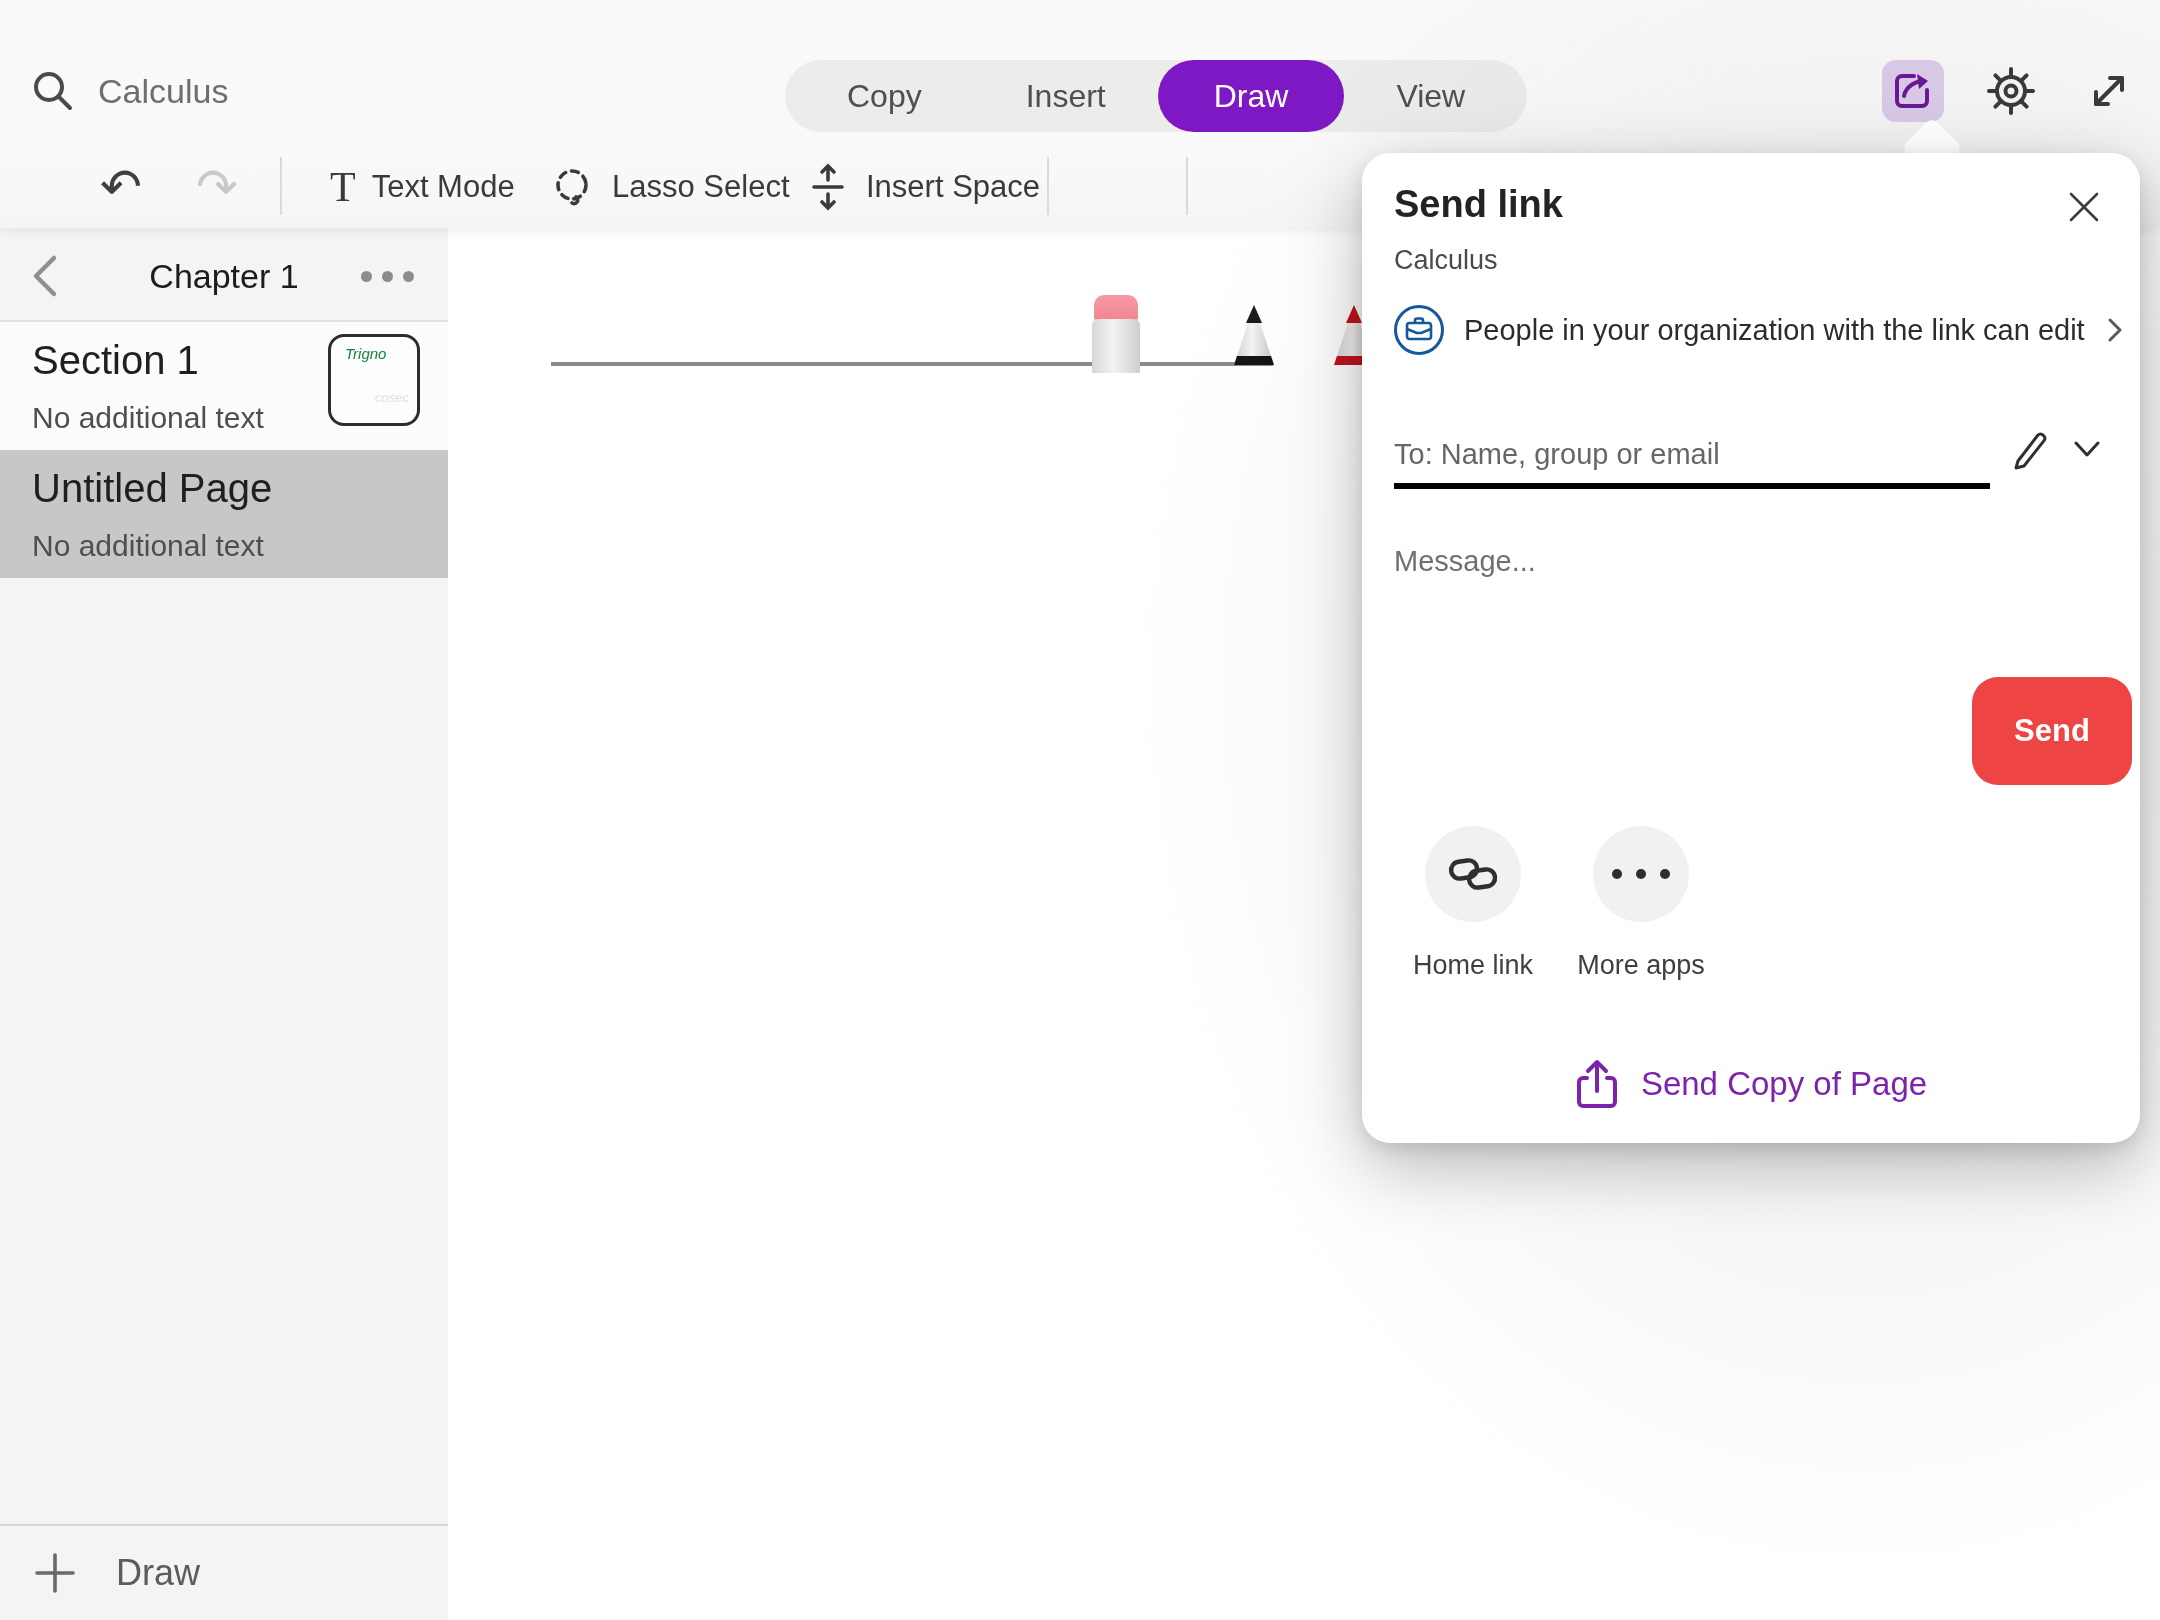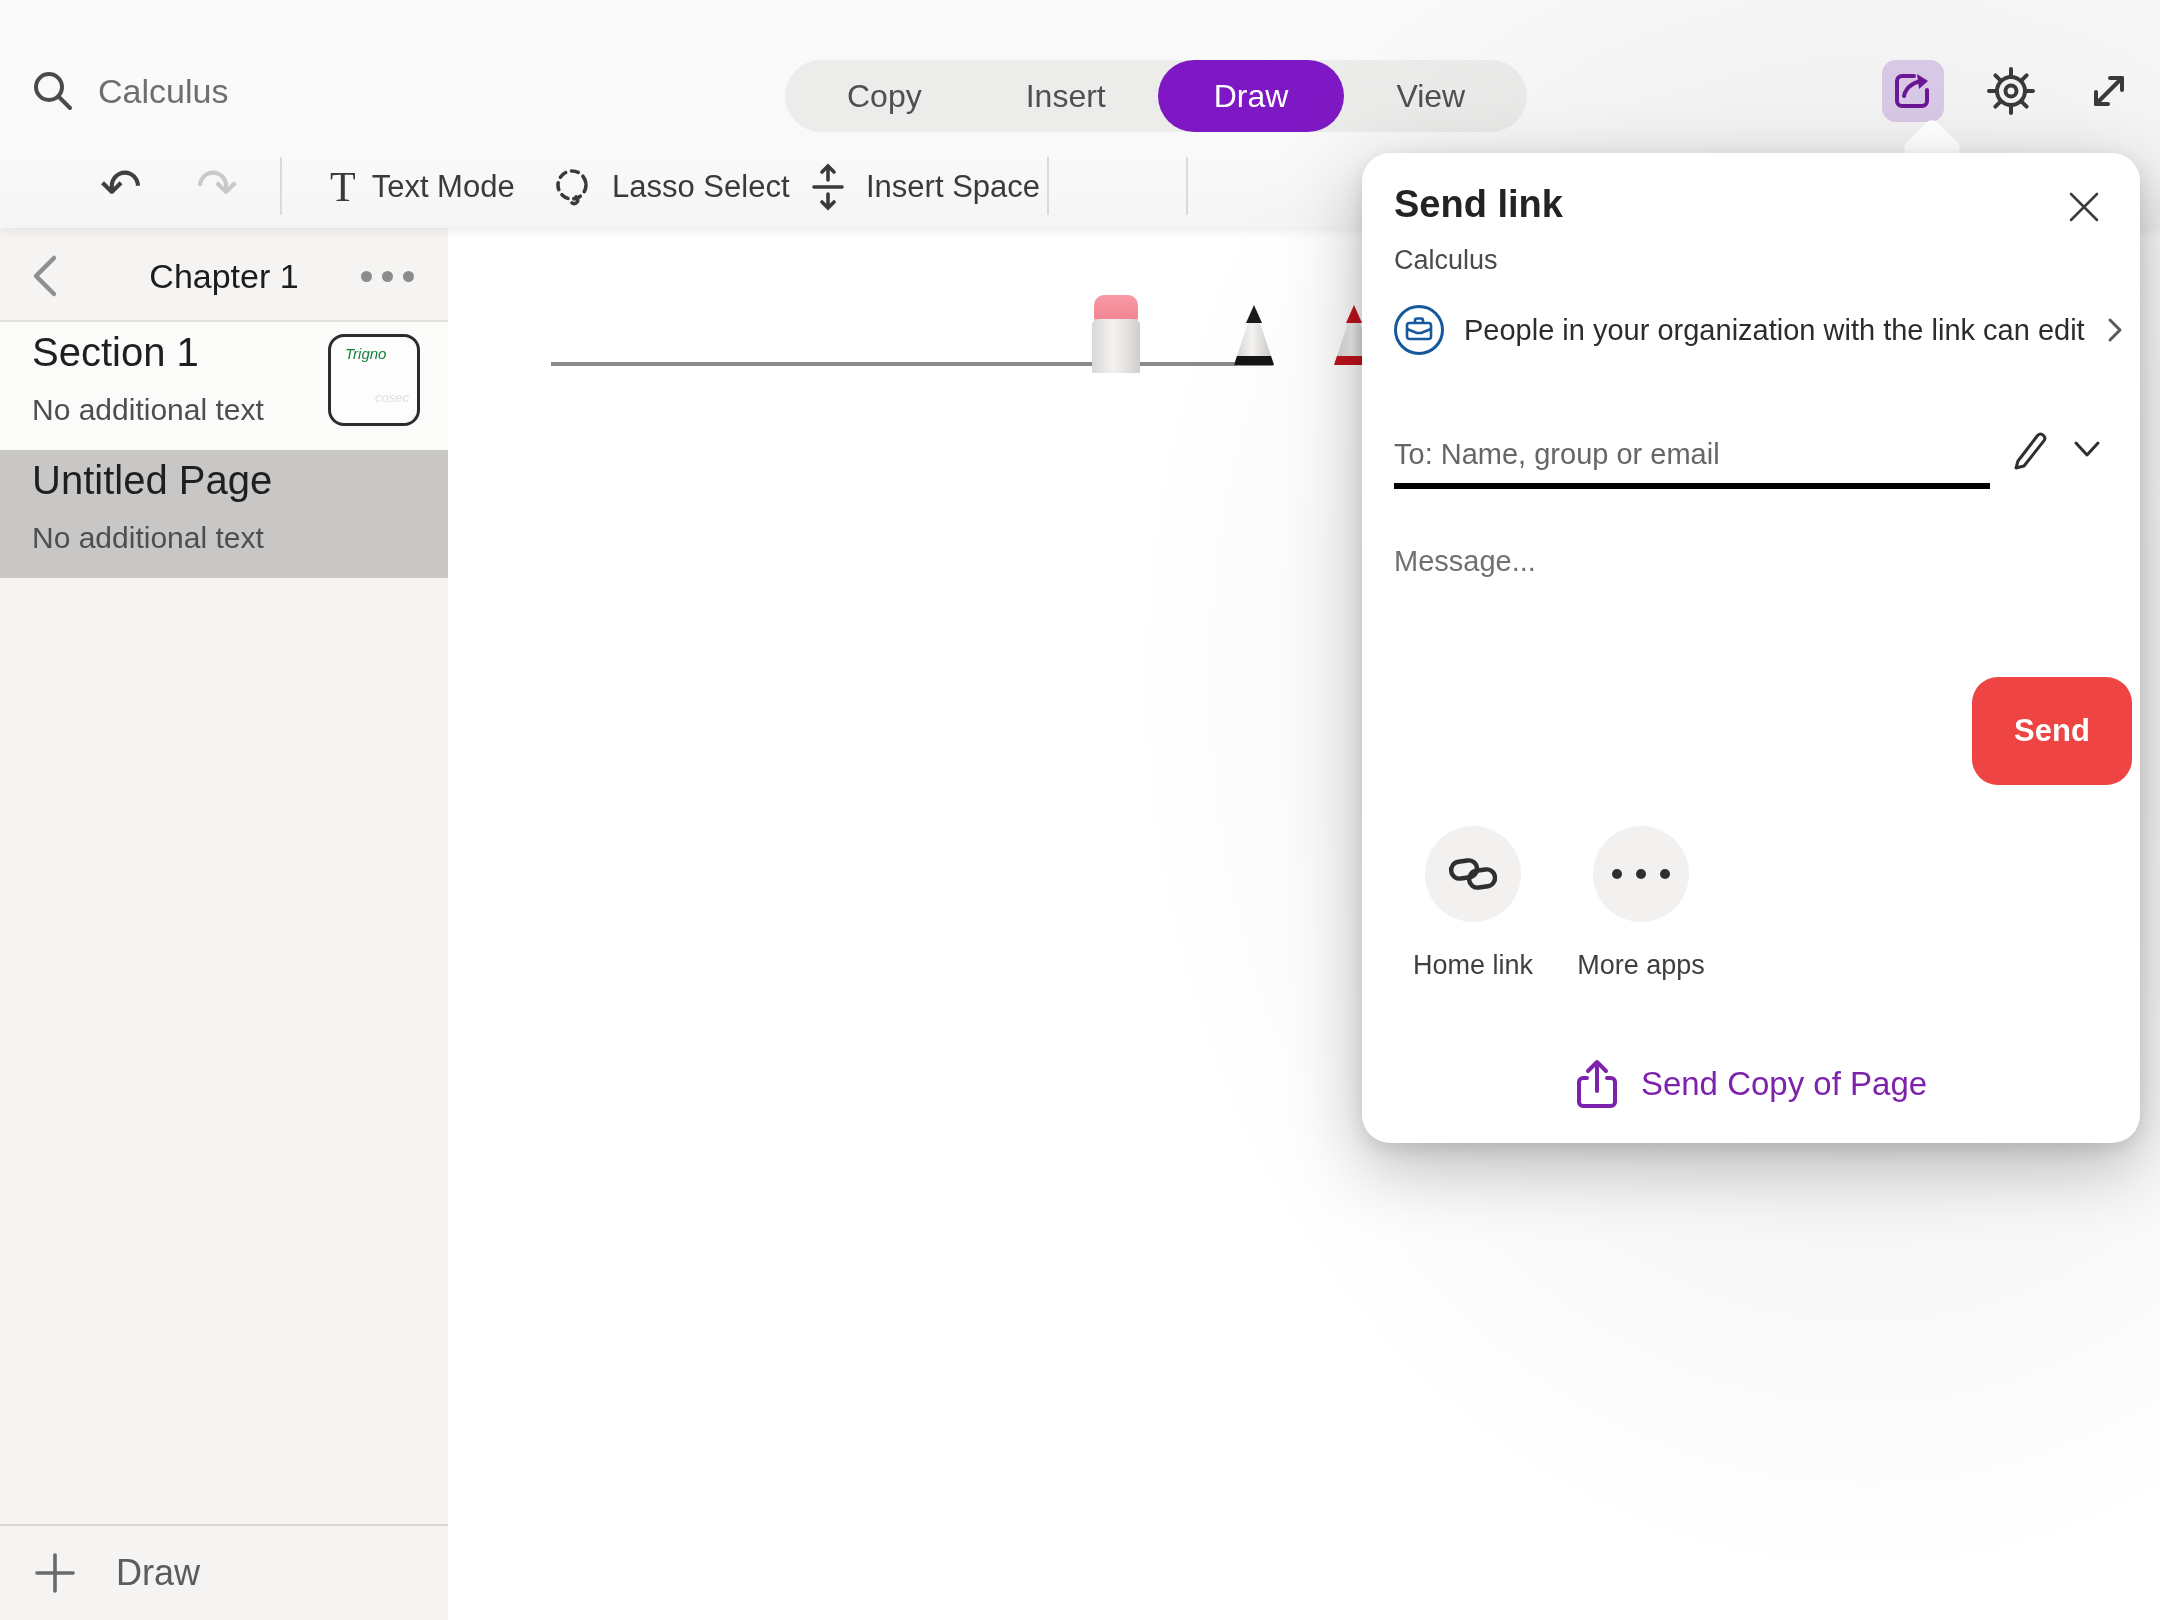--- a/index.html
+++ b/index.html
@@ -49,21 +49,21 @@
 
   
   .sidebar { position:absolute; left:0; top:228px; width:448px; height:1392px; background:#f5f4f3; z-index:1; }
   .sb-header { position:absolute; left:0; top:4px; width:448px; height:88px; display:flex; align-items:center; }
   .sb-back { position:absolute; left:30px; }
   .sb-title { width:100%; text-align:center; font-size:34px; color:#1c1c1c; }
   .sb-menu { position:absolute; right:34px; display:flex; gap:10px; }
   .sb-menu i { width:11px; height:11px; border-radius:50%; background:#8c8c8c; }
   .sb-sep { position:absolute; left:0; top:92px; width:448px; height:2px; background:#e3e2e1; }
 
-  .page-item { position:absolute; left:0; width:448px; height:128px; padding:8px 0 0 32px; }
+  .page-item { position:absolute; left:0; width:448px; height:128px; padding:16px 0 0 32px; }
   .page-item.first { top:94px; background:#fbfbfa; }
   .page-item.selected-item { top:222px; background:#c9c7c6; }
   .pi-title { font-size:40px; color:#1f1f1f; }
   .pi-sub { font-size:30px; color:#4e4e4e; margin-top:18px; }
   .thumb { position:absolute; right:28px; top:12px; width:92px; height:92px; background:#fefdfd;
     border:3px solid #2c2c2c; border-radius:16px; overflow:hidden; }
   .thumb .l1 { font-size:15px; color:#15803d; margin:8px 0 0 14px; font-style:italic; }
   .thumb .l2 { font-size:13px; color:#e2dfdc; margin:28px 0 0 44px; font-style:italic; }
 
   .add-page { position:absolute; left:0; bottom:0; width:448px; height:96px; border-top:2px solid #d8d7d6;

